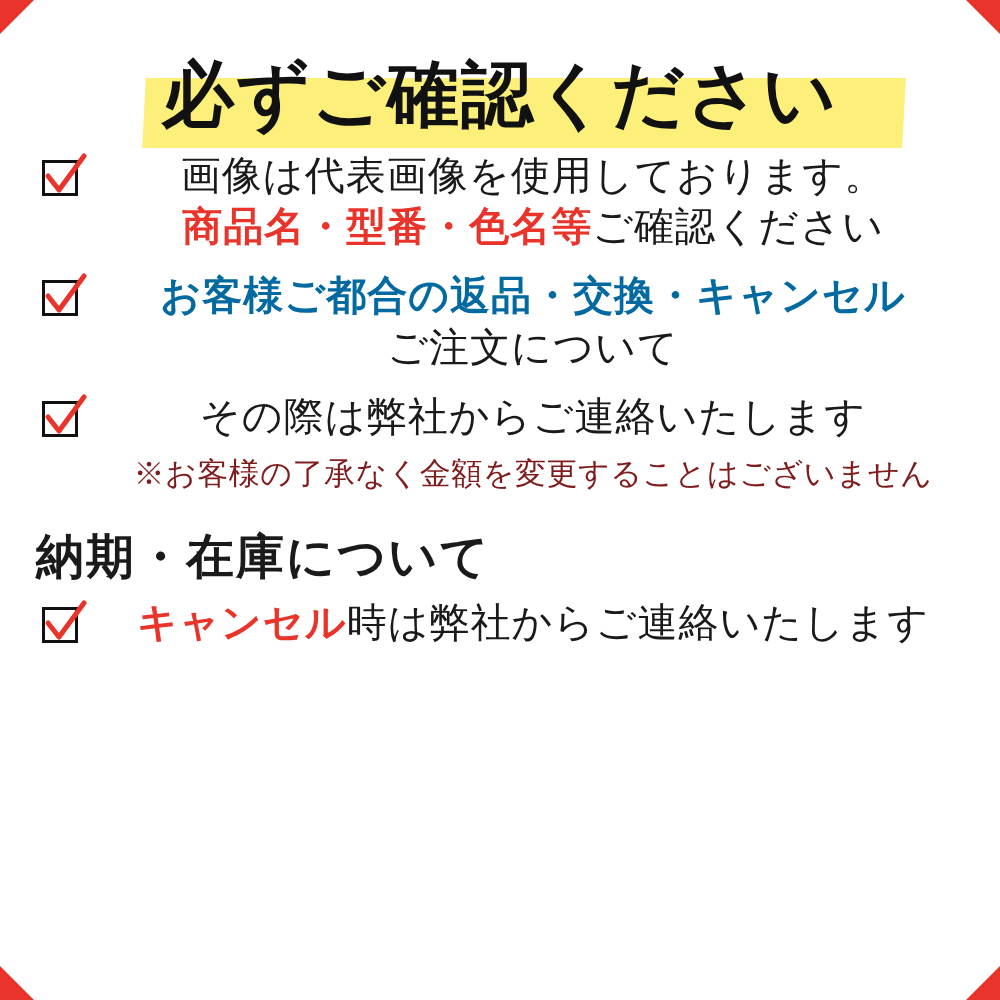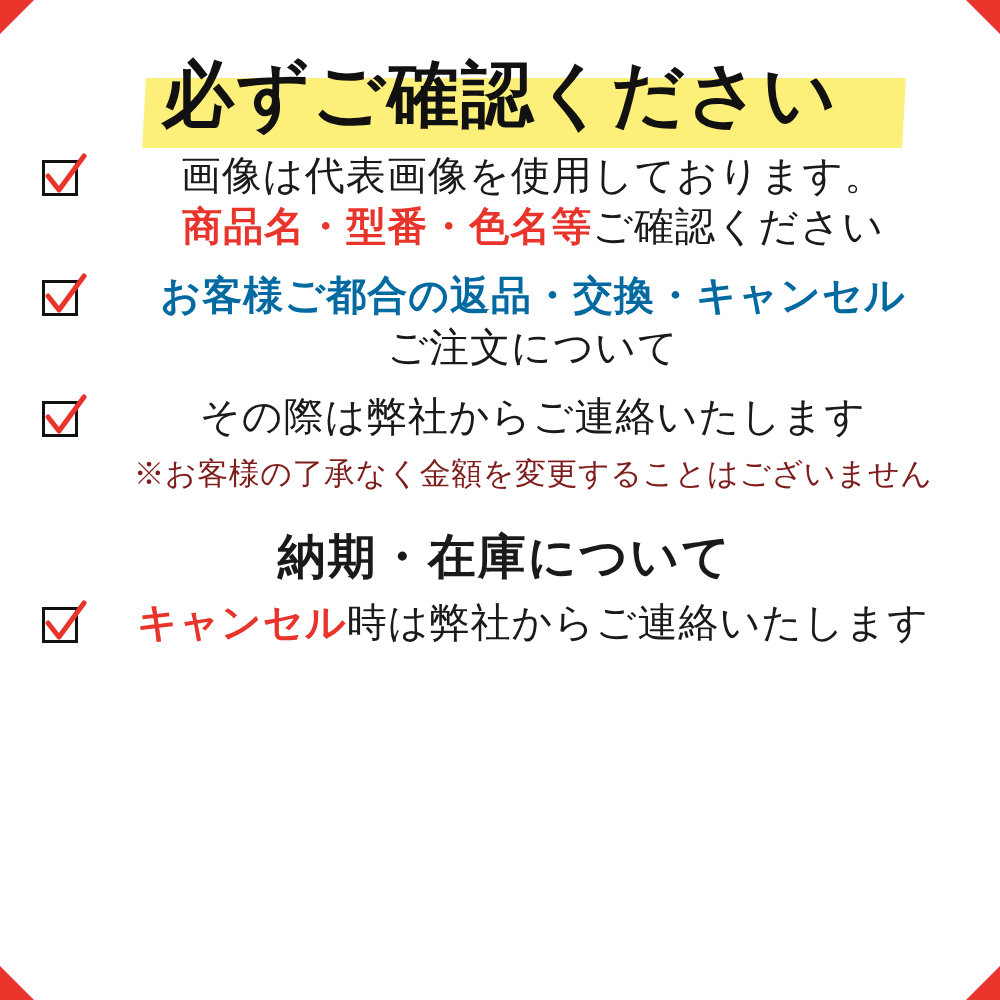--- a/index.html
+++ b/index.html
@@ -79,21 +79,20 @@
 
   .section-heading {
     font-size: 48px;
     font-weight: bold;
     color: #1a1a1a;
     letter-spacing: 2px;
     margin: 26px 0 8px 10px;
   }
   .section-heading.second {
     margin-top: 30px;
-    text-align: center;
   }
 
   .item {
     display: flex;
     align-items: flex-start;
     margin: 0 0 18px 14px;
     text-align: center;
   }
   .check {
     flex: 0 0 auto;

